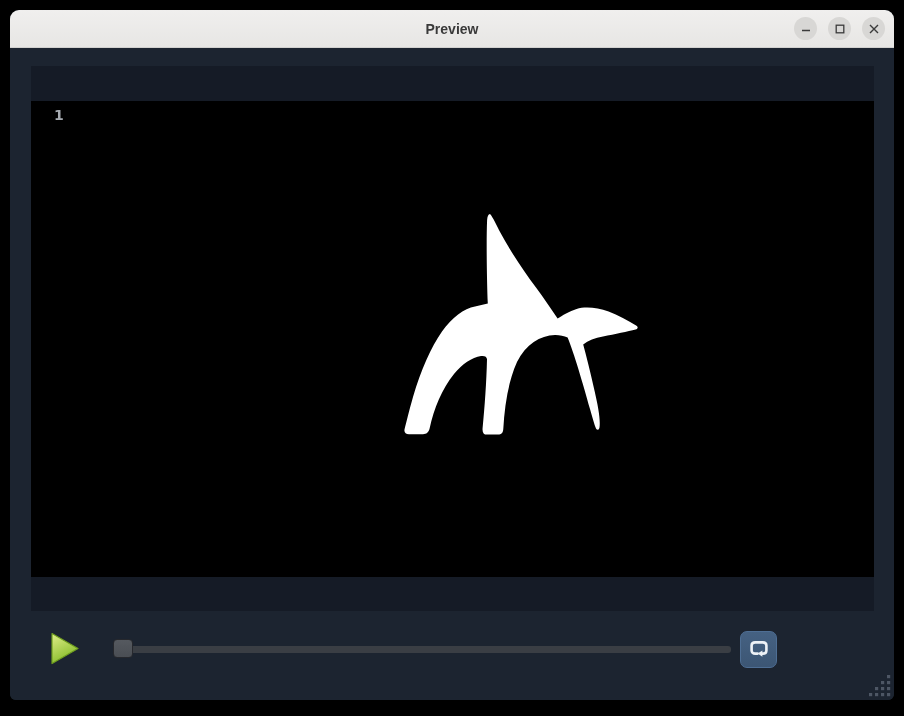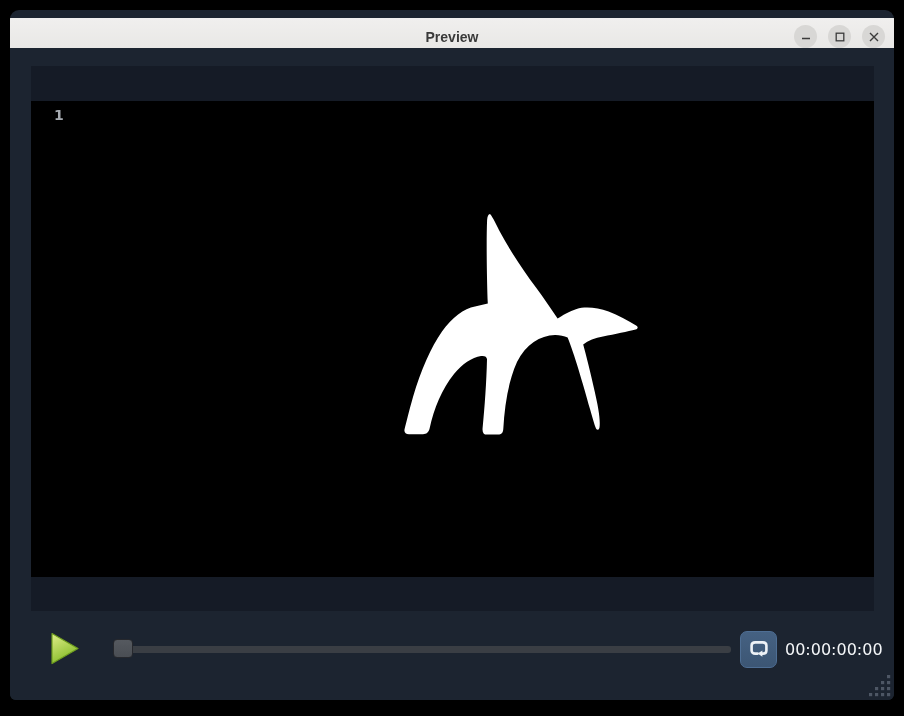--- a/index.html
+++ b/index.html
@@ -21,21 +21,21 @@
   .window{
     position:absolute;left:10px;top:10px;width:884px;height:690px;
     border-radius:9px 9px 6px 6px;overflow:hidden;
     box-shadow:0 4px 18px rgba(0,0,0,.55);
     background:var(--window-bg);
   }
   .titlebar{
     position:absolute;left:0;top:0;width:100%;height:38px;
     background:linear-gradient(var(--titlebar-bg),var(--titlebar-bg2));
     border-bottom:1px solid #d2d1cf;
-    display:flex;align-items:center;justify-content:center;margin-top:8px;
+    display:flex;align-items:center;justify-content:center;
   }
   .title{
     font-size:14px;font-weight:700;color:var(--titlebar-text);
   }
   .titlebar-buttons{
     position:absolute;right:9px;top:7px;display:flex;gap:11px;
   }
   .tb-btn{
     width:23px;height:23px;border-radius:50%;
     background:var(--control-btn-bg);
@@ -187,21 +187,20 @@
 
     <button class="loop-button">
       <span>
         <svg width="24" height="24" viewBox="0 0 24 24">
           <path d="M10.6 17.6 H8.2 C6 17.6 4.6 16.2 4.6 14.4 V9.6 C4.6 7.8 6 6.4 8.2 6.4 H15.8 C18 6.4 19.4 7.8 19.4 9.6 V14.4 C19.4 16.2 18 17.6 15.8 17.6 H14.9" fill="none" stroke="#edf1f6" stroke-width="2.6" stroke-linecap="round" stroke-linejoin="round"></path>
           <path d="M15.4 14.4 L10.6 17.6 L15.4 20.8 Z" fill="#edf1f6"></path>
         </svg>
       </span>
     </button>
 
-    <span class="time-display">00:00:00:00</span>
 
     <div class="resize-grip">
       <svg width="26" height="26" viewBox="0 0 26 26">
         <g fill="#4d5664">
           <rect x="21" y="3" width="3.2" height="3.2"></rect>
           <rect x="15" y="9" width="3.2" height="3.2"></rect>
             <rect x="21" y="9" width="3.2" height="3.2"></rect>
           <rect x="9" y="15" width="3.2" height="3.2"></rect>
             <rect x="15" y="15" width="3.2" height="3.2"></rect>
             <rect x="21" y="15" width="3.2" height="3.2"></rect>

